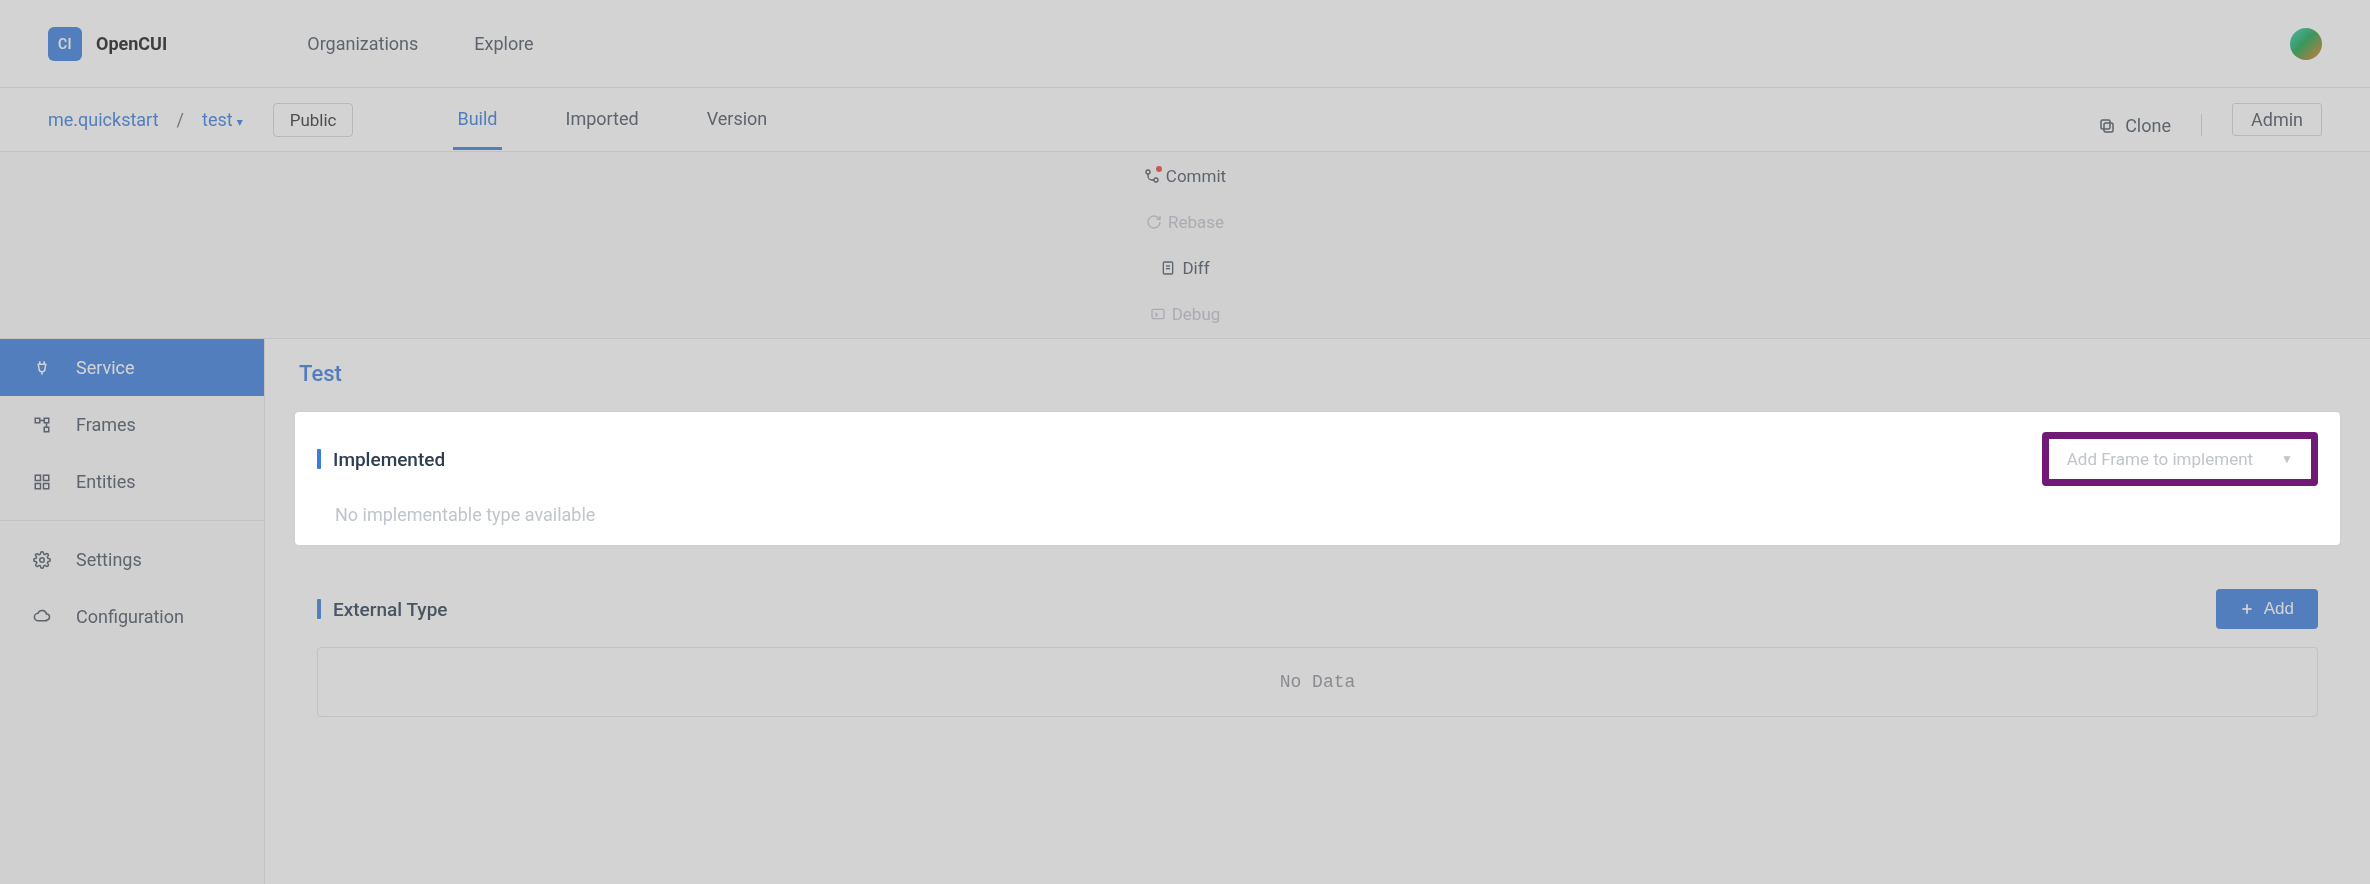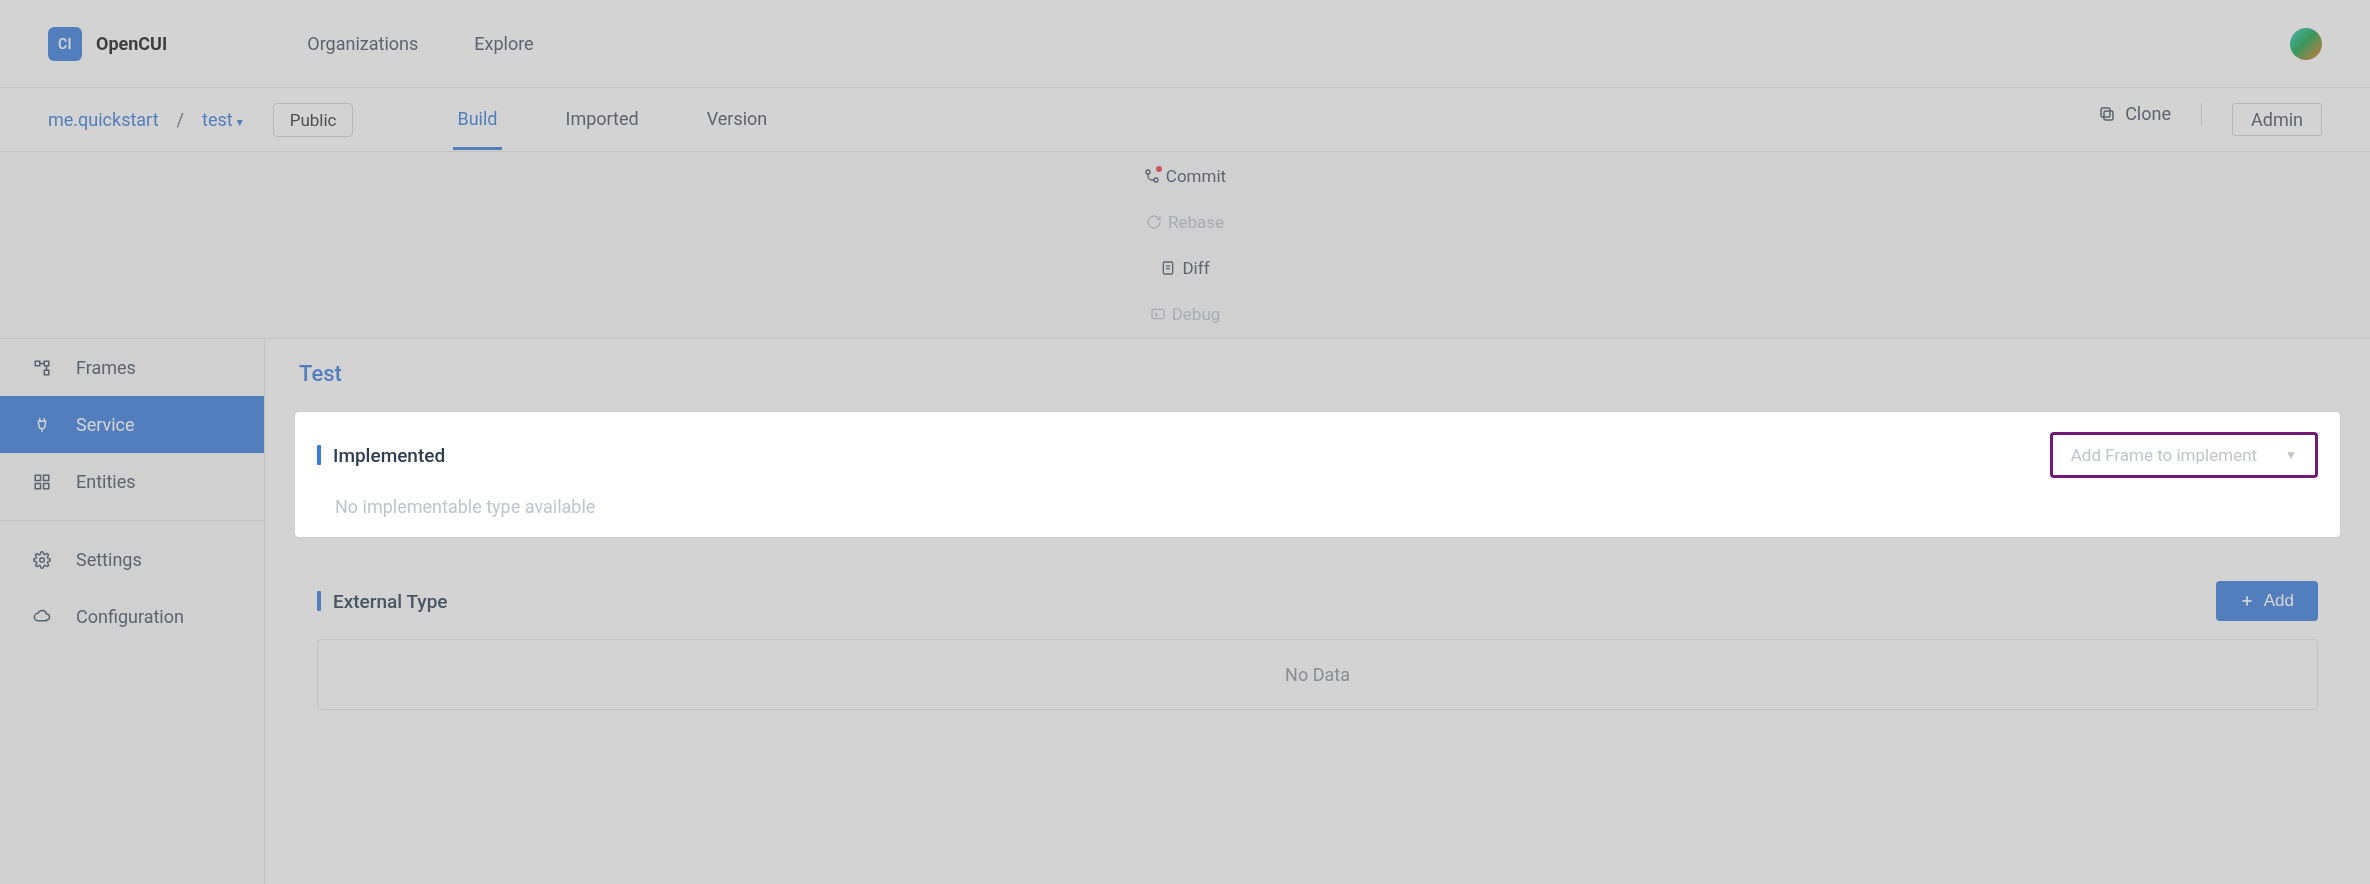--- a/index.html
+++ b/index.html
@@ -103,21 +103,21 @@
   cursor: pointer;
   border-bottom: 3px solid transparent;
 }
 .tab.active {
   color: #3b7ddd;
   border-bottom-color: #3b7ddd;
 }
 .subheader-right {
   margin-left: auto;
   display: flex;
-  align-items: flex-start;
+  align-items: flex-end;
   gap: 30px;
 }
 .clone-btn, .admin-btn {
   display: flex;
   align-items: center;
   gap: 8px;
   color: #4b5563;
   font-size: 18px;
   cursor: pointer;
 }
@@ -230,21 +230,21 @@
   font-weight: 500;
   color: #2c3e50;
 }
 .bar {
   width: 4px;
   height: 20px;
   background: #3b7ddd;
   border-radius: 1px;
 }
 .placeholder-select {
-  border: 3px solid #701a75;
+  border: 7px solid #701a75;
   border-radius: 4px;
   padding: 10px 18px;
   color: #c0c4cc;
   font-size: 17px;
   display: flex;
   align-items: center;
   gap: 28px;
   cursor: pointer;
   min-width: 260px;
   justify-content: center;
@@ -270,20 +270,21 @@
   gap: 10px;
   cursor: pointer;
 }
 .data-box {
   border: 1px solid #e6e6e6;
   border-radius: 4px;
   padding: 24px;
   text-align: center;
   color: #909399;
   font-size: 18px;
+  font-family: Liberation Mono, monospace;
 }
 svg { display: block; }
 </style>
 </head>
 <body>
 
 <div class="overlay"></div>
 
 <header class="header">
   <div class="logo-wrap">
@@ -363,38 +364,38 @@
           <rect x="3" y="5" width="18" height="14" rx="2"></rect>
           <path d="M8 10l3 3-3 3"></path>
         </svg>
     </span>
     <span>Debug</span>
   </div>
 </div>
 
 <div class="layout">
   <aside class="sidebar">
+    <div class="side-item active">
+      <span class="side-icon">
+        <svg width="18" height="18" viewBox="0 0 24 24" fill="none" stroke="#fff" stroke-width="2">
+            <path d="M9 3v4M15 3v4M7 7h10l-1 6a4 4 0 0 1-8 0L7 7zM12 17v4"></path>
+          </svg>
+      </span>
+      <span>Service</span>
+    </div>
     <div class="side-item">
       <span class="side-icon">
         <svg width="18" height="18" viewBox="0 0 24 24" fill="none" stroke="#4b5563" stroke-width="2">
             <rect x="3" y="3" width="6" height="6"></rect>
             <rect x="15" y="3" width="6" height="6"></rect>
             <rect x="15" y="15" width="6" height="6"></rect>
             <path d="M9 6h6M18 9v6"></path>
           </svg>
       </span>
       <span>Frames</span>
-    </div>
-    <div class="side-item active">
-      <span class="side-icon">
-        <svg width="18" height="18" viewBox="0 0 24 24" fill="none" stroke="#fff" stroke-width="2">
-            <path d="M9 3v4M15 3v4M7 7h10l-1 6a4 4 0 0 1-8 0L7 7zM12 17v4"></path>
-          </svg>
-      </span>
-      <span>Service</span>
     </div>
     <div class="side-item">
       <span class="side-icon">
         <svg width="18" height="18" viewBox="0 0 24 24" fill="none" stroke="#4b5563" stroke-width="2">
             <rect x="3" y="3" width="7" height="7"></rect>
             <rect x="14" y="3" width="7" height="7"></rect>
             <rect x="3" y="14" width="7" height="7"></rect>
             <rect x="14" y="14" width="7" height="7"></rect>
           </svg>
       </span>

